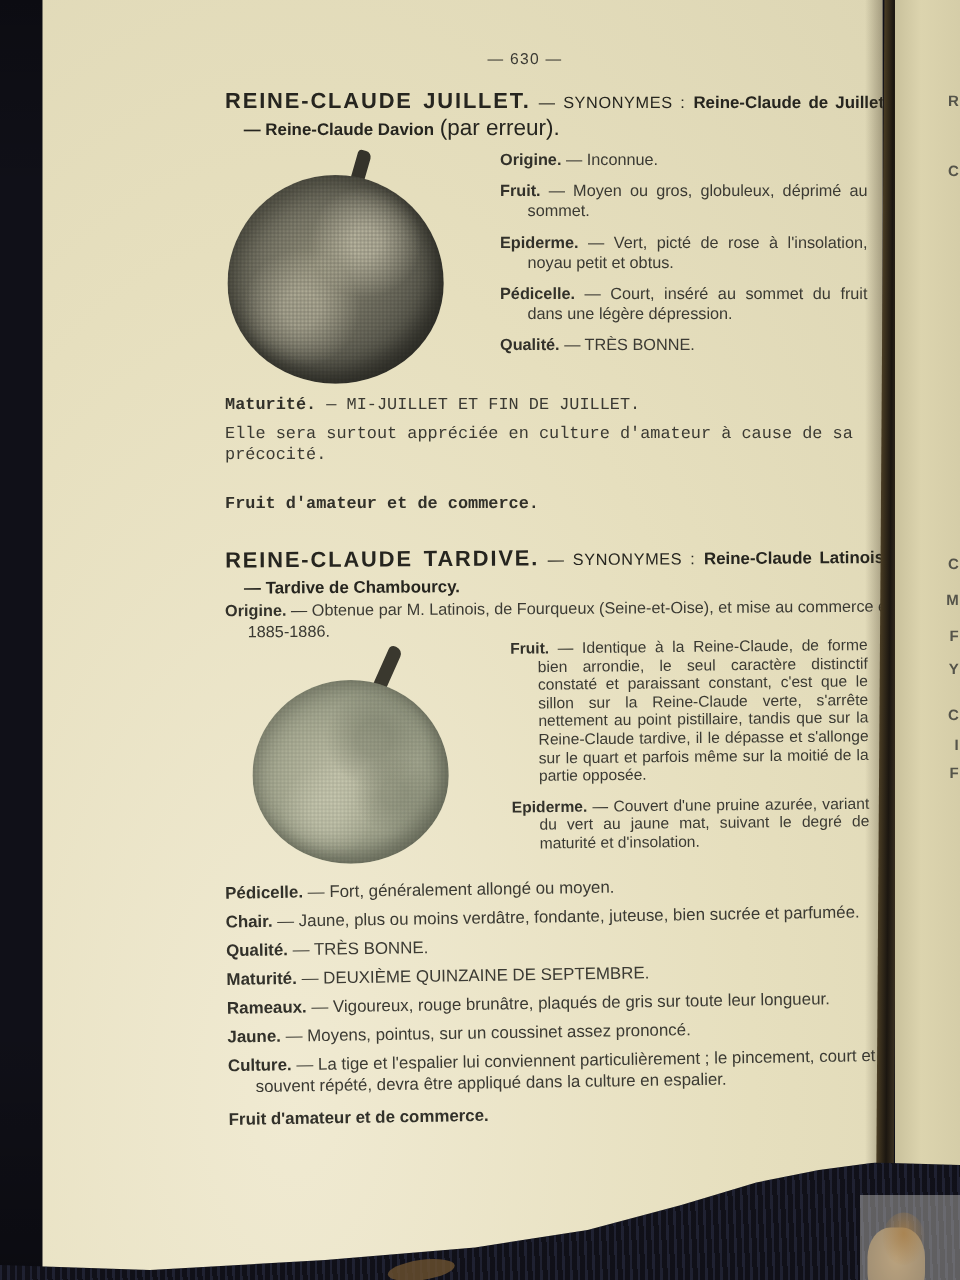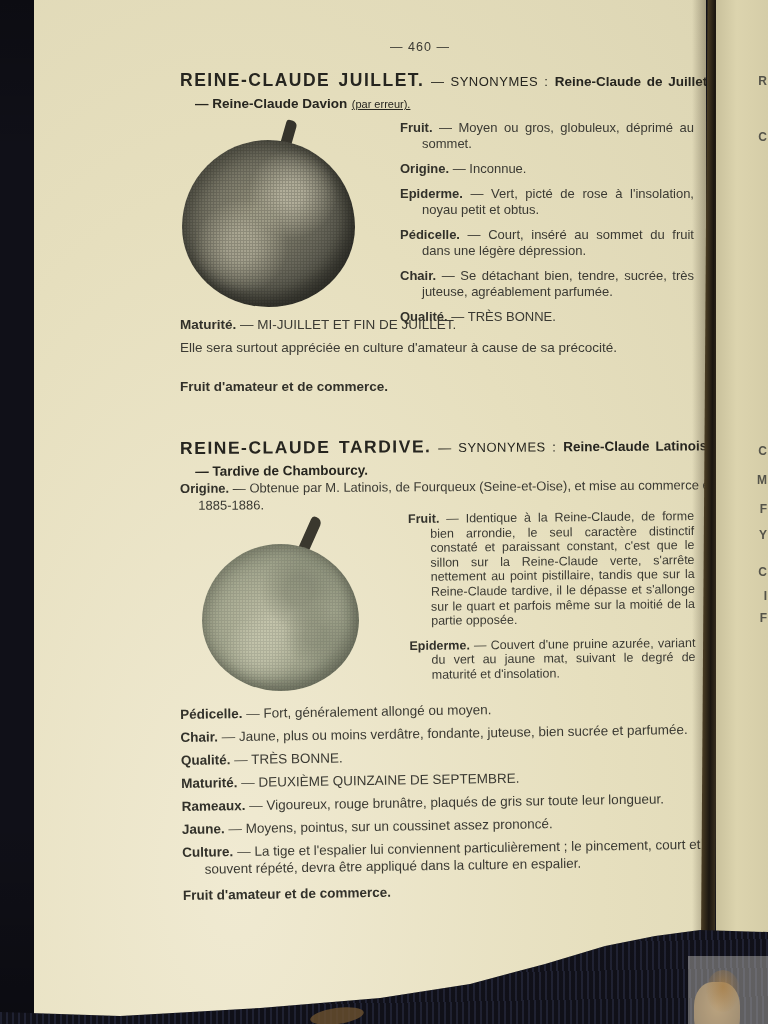--- a/index.html
+++ b/index.html
@@ -24,37 +24,37 @@
   .pagenum{position:absolute;left:116px;top:40px;width:540px;text-align:center;
     font-size:12.5px;letter-spacing:1px;color:#3b3a33;}
 
   .heading{position:absolute;left:146px;width:516px;line-height:21px;color:#26251f;
     padding-left:15px;text-indent:-15px;text-align:justify;}
   .h1{top:70px;}
   .h2{top:438px;transform:rotate(-0.4deg);transform-origin:left top;}
   .h-title{font-size:17.5px;font-weight:700;letter-spacing:1.5px;}
   .h-syn{font-size:13px;letter-spacing:.5px;}
   .h-names{font-weight:700;font-size:13.5px;}
-  .h-note{font-size:11px;text-decoration:underline;}
+  .h-note{font-size:18px;}
 
   
   .attr{margin:0;padding-left:22px;text-indent:-22px;font-size:13px;line-height:16px;}
   .attr b{color:#32312a;}
   .col{position:absolute;}
   .col1{left:366px;top:120px;width:294px;}
   .col1 .attr{margin-bottom:9px;text-align:justify;}
   .col2{left:374px;top:512px;width:286px;transform:rotate(-0.6deg);transform-origin:left top;}
   .col2 .attr{font-size:12.5px;line-height:14.6px;margin-bottom:10px;text-align:justify;}
 
   .origine2{position:absolute;left:146px;top:480px;width:520px;
     padding-left:18px;text-indent:-18px;font-size:13px;line-height:17px;
     transform:rotate(-0.4deg);transform-origin:left top;}
 
   .block{position:absolute;left:146px;width:522px;}
-  .block1{top:316px;}
+  .block1{top:316px;font-family:Liberation Mono, monospace;}
   .block2{top:706px;transform:rotate(-0.9deg);transform-origin:left top;}
   .block .attr{font-size:13.5px;line-height:17px;margin-bottom:6px;}
   .block .attr.tight{margin-bottom:0;}
   .plain{margin:0 0 23px 0;font-size:13.5px;line-height:17px;}
   .footer{margin:10px 0 0 0;font-size:13.5px;font-weight:700;color:#32312a;}
 
   
   .plum{position:absolute;}
   .plum1{left:148px;top:120px;width:212px;height:188px;}
   .plum2{left:168px;top:516px;width:192px;height:178px;}
@@ -111,40 +111,39 @@
   .watermark i{position:absolute;left:18px;top:14px;width:34px;height:42px;border-radius:50%;
     background:radial-gradient(ellipse at 50% 40%,rgba(168,126,70,.75),rgba(168,126,70,0) 75%);}
 </style>
 </head>
 <body>
 
 <div class="scene">
   <div class="left-stack"></div>
 
   <div class="page">
-    <div class="pagenum">— 460 —</div>
+    <div class="pagenum">— 630 —</div>
 
     <div class="heading h1">
       <span class="h-title">REINE-CLAUDE JUILLET.</span>
       <span class="h-syn">— SYNONYMES :</span>
       <span class="h-names">Reine-Claude de Juillet. — Reine-Claude Davion</span>
       <span class="h-note">(par erreur).</span>
     </div>
 
     <div class="plum plum1">
       <div class="stem"></div>
       <div class="fruit"></div>
     </div>
 
     <div class="col col1">
+      <p class="attr"><b>Origine.</b> <span>— Inconnue.</span></p>
       <p class="attr"><b>Fruit.</b> <span>— Moyen ou gros, globuleux, déprimé au sommet.</span></p>
-      <p class="attr"><b>Origine.</b> <span>— Inconnue.</span></p>
       <p class="attr"><b>Epiderme.</b> <span>— Vert, picté de rose à l'insolation, noyau petit et obtus.</span></p>
       <p class="attr"><b>Pédicelle.</b> <span>— Court, inséré au sommet du fruit dans une légère dépression.</span></p>
-      <p class="attr"><b>Chair.</b> <span>— Se détachant bien, tendre, sucrée, très juteuse, agréablement parfumée.</span></p>
       <p class="attr"><b>Qualité.</b> <span>— TRÈS BONNE.</span></p>
     </div>
 
     <div class="block block1">
       <p class="attr"><b>Maturité.</b> <span>— MI-JUILLET ET FIN DE JUILLET.</span></p>
       <p class="plain">Elle sera surtout appréciée en culture d'amateur à cause de sa précocité.</p>
       <p class="footer">Fruit d'amateur et de commerce.</p>
     </div>
 
     <div class="heading h2">

